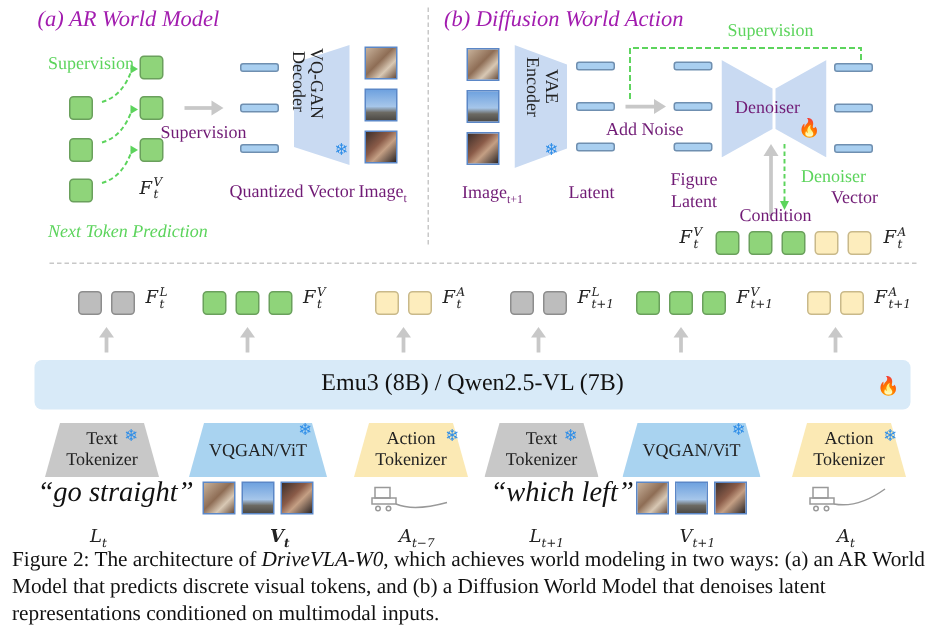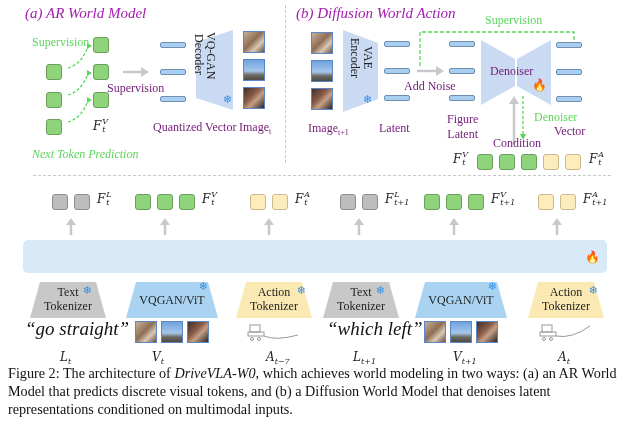--- a/index.html
+++ b/index.html
@@ -206,20 +206,21 @@
     <div class="tok y" style="left: 538px; top: 194px;"></div>
     <div class="tok y" style="left: 560px; top: 194px;"></div>
     <div class="abs math" style="left: 583px; top: 191px;"><span>F</span><span class="supsub"><span>A</span><span>t+1</span></span></div>
     <svg class="abs" width="12" height="18" style="left: 551px; top: 218px;">
       <line x1="6" y1="17" x2="6" y2="6" stroke="#c8c8c8" stroke-width="2.5"></line>
       <polygon points="1,7 6,0 11,7" fill="#c8c8c8"></polygon>
     </svg>
   </div>
 
 <div class="abs" style="left:23px;top:240px;width:584px;height:33px;background:#d8eaf8;border-radius:5px;">
+  <div style="position:absolute;left:0;right:0;top:7px;text-align:center;font-size:16px;color:#111;">Emu3 (8B) / Qwen2.5-VL (7B)</div>
   <div class="fire" style="position:absolute;right:7px;top:10px;font-size:12px;">🔥</div>
 </div>
 
 <div id="inputs-row">
     <div class="tokenizer" style="left: 30px; top: 282px; width: 76px;">
       <svg style="position:absolute;left:0;top:0;" width="76" height="36">
         <polygon points="10,0 66,0 76,36 0,36" fill="#c8c8c8"></polygon>
       </svg>
       <div class="tz-text" style="">
         <div>Text</div>
@@ -234,21 +235,21 @@
         <polygon points="10,0 82,0 92,36 0,36" fill="#a9d3f0"></polygon>
       </svg>
       <div class="tz-text" style="top:11px;">
         <div>VQGAN/ViT</div>
       </div>
       <div class="snow" style="position:absolute;right:10px;top:-2px;">❄</div>
     </div>
     <div class="photo p1" style="left: 135px; top: 321px;"></div>
     <div class="photo p2" style="left: 161px; top: 321px;"></div>
     <div class="photo p3" style="left: 187px; top: 321px;"></div>
-    <div class="abs math" style="left: 152px; top: 350px;"><span>V</span><sub>t</sub></div>
+    <div class="abs math" style="left: 180px; top: 350px; font-weight: bold;"><span>V</span><sub>t</sub></div>
     <div class="tokenizer" style="left: 236px; top: 282px; width: 76px;">
       <svg style="position:absolute;left:0;top:0;" width="76" height="36">
         <polygon points="10,0 66,0 76,36 0,36" fill="#fbe9b4"></polygon>
       </svg>
       <div class="tz-text" style="">
         <div>Action</div>
         <div>Tokenizer</div>
       </div>
       <div class="snow" style="position:absolute;right:6px;top:2px;">❄</div>
     </div>

